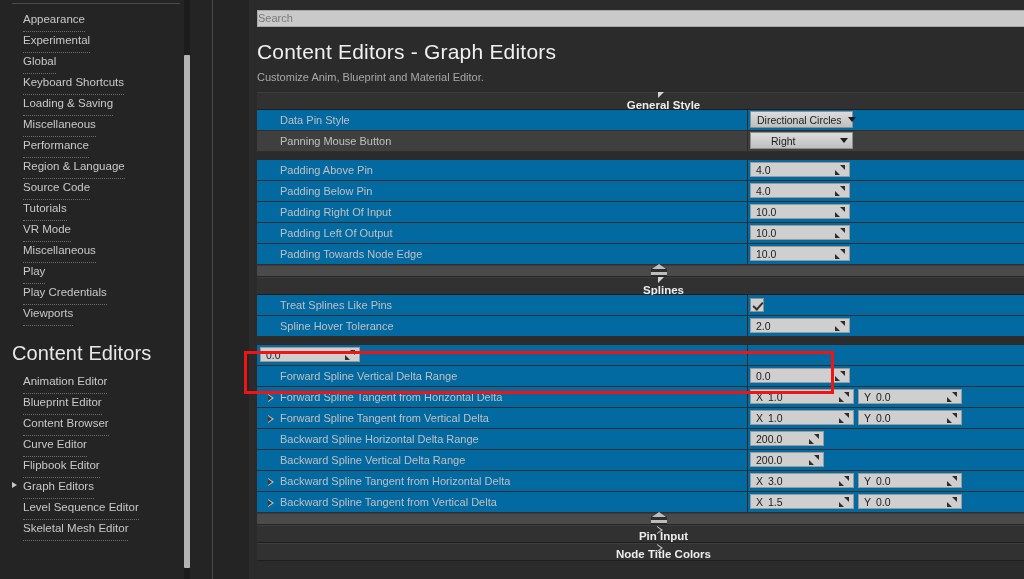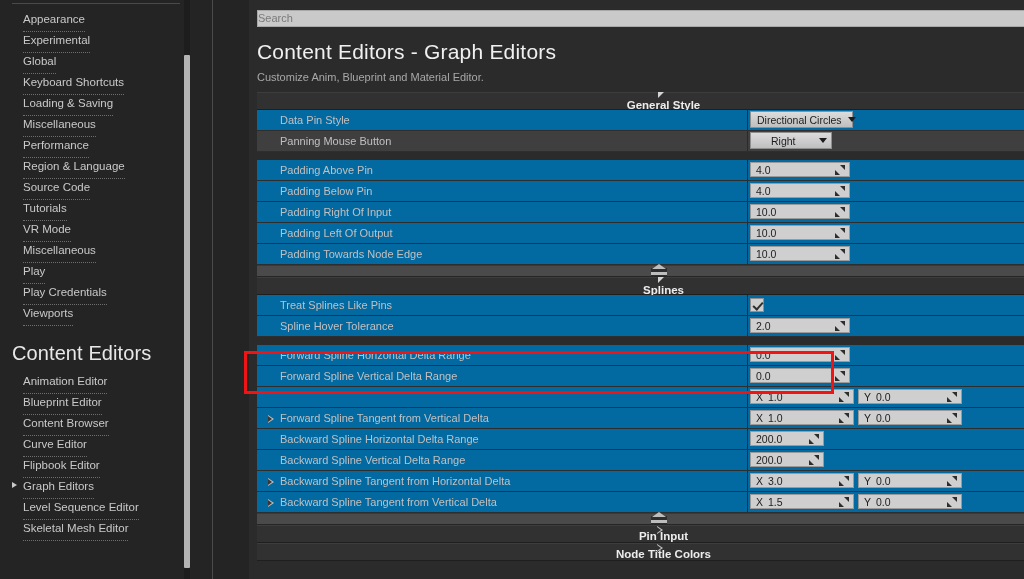--- a/index.html
+++ b/index.html
@@ -243,21 +243,21 @@
     border: 1px solid #8f8f8f;
     display: flex; align-items: center;
     justify-content: space-between;
     padding: 0 4px 0 6px;
     font-size: 10.5px;
     color: #1c1c1c;
     cursor: pointer;
     white-space: nowrap;
   }
   .combo.w-auto { width: 103px; }
-  .combo.w-fixed { width: 82px; padding-left: 20px; }
+  .combo.w-fixed { width: 103px; padding-left: 20px; }
   .combo .caret {
     width: 0; height: 0; margin-left: 6px;
     border-left: 4.5px solid transparent;
     border-right: 4.5px solid transparent;
     border-top: 5px solid #1c1c1c;
   }
 
   .checkbox {
     width: 14px; height: 14px;
     background: #cfcfcf;
@@ -481,21 +481,20 @@
           <div class="num-field w-wide">
             <span>2.0</span>
             <span class="spin-arrows"></span>
           </div>
         </div>
       </div>
 
       <div class="spacer-band"></div>
 
       <div class="prop-row">
-        <div class="prop-label">Forward Spline Horizontal Delta Range</div>
         <div class="prop-divider"></div>
         <div class="prop-value">
           <div class="num-field w-wide">
             <span>0.0</span>
             <span class="spin-arrows"></span>
           </div>
         </div>
       </div>
 
       <div class="prop-row">
@@ -505,20 +504,21 @@
           <div class="num-field w-wide">
             <span>0.0</span>
             <span class="spin-arrows"></span>
           </div>
         </div>
       </div>
 
       <div class="prop-row">
         <div class="prop-label indented">
           <span class="expander"></span>
+          <span>Forward Spline Tangent from Horizontal Delta</span>
         </div>
         <div class="prop-divider"></div>
         <div class="prop-value">
           <div class="num-field w-xy">
             <span class="axis">X</span>
             <span>1.0</span>
             <span class="spin-arrows"></span>
           </div>
           <div class="num-field w-xy">
             <span class="axis">Y</span>

